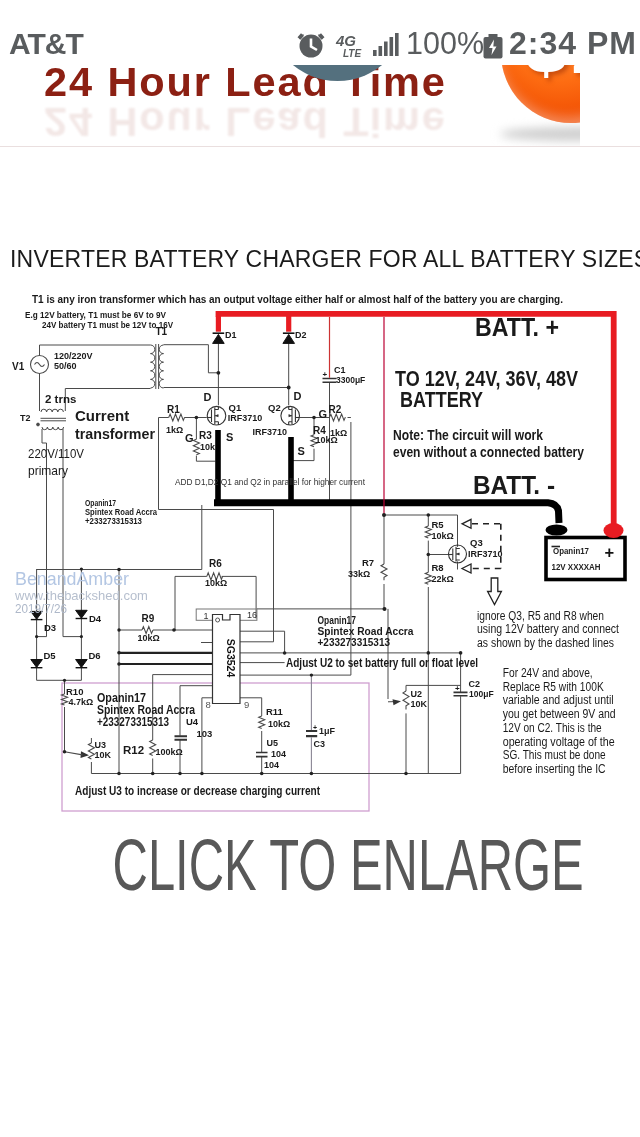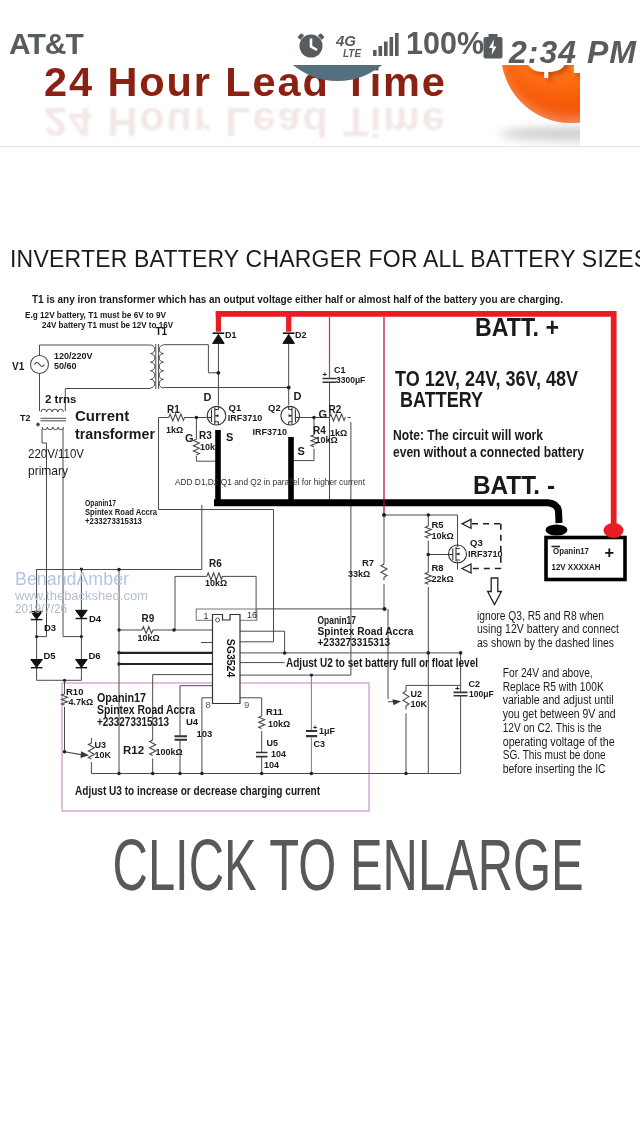--- a/index.html
+++ b/index.html
@@ -1,22 +1,22 @@
 <!DOCTYPE html>
 <html><head>
 <meta charset="utf-8">
 <style>
   html,body{margin:0;padding:0;}
   body{width:640px;height:1137px;background:#fff;font-family:"Liberation Sans",sans-serif;position:relative;overflow:hidden;}
   .abs{position:absolute;}
   
   #statusbar{left:0;top:0;width:640px;height:45px;background:#fff;z-index:30;margin-top:20px;}
   #att{left:9px;top:7px;font-size:30px;font-weight:bold;color:#595c5e;letter-spacing:-1px;}
-  #pct{left:406px;top:6px;font-size:30.5px;font-weight:bold;color:#595c5e;}
-  #clk{left:509px;top:14px;font-size:32px;font-weight:bold;color:#595c5e;letter-spacing:1px;font-style:italic;}
+  #pct{left:406px;top:6px;font-size:30.5px;font-weight:normal;color:#595c5e;}
+  #clk{left:509px;top:5px;font-size:32px;font-weight:bold;color:#595c5e;letter-spacing:1px;}
   
   #banner{left:0;top:45px;width:580px;height:102px;background:#fff;overflow:hidden;z-index:10;}
   #bannerline{left:0;top:146px;width:640px;height:1px;background:#eadfdf;z-index:11;}
   #leadtxt{left:44px;top:13px;font-size:41.5px;font-weight:bold;color:#8c2013;letter-spacing:1.9px;white-space:nowrap;}
   #leadrefl{left:44px;top:53px;font-size:41.5px;font-weight:bold;color:#8c2013;letter-spacing:1.9px;white-space:nowrap;transform:scaleY(-1);opacity:.10;filter:blur(1px);}
   #xcirc{left:267px;top:-105px;width:141px;height:141px;border-radius:50%;background:#54707e;}
   #ball{left:501px;top:-62px;width:140px;height:140px;border-radius:50%;
         background:radial-gradient(circle at 42% 30%, #ff9740 0%, #fd6c12 45%, #ef4a00 78%, #e64500 100%);
         box-shadow:inset -3px -6px 12px rgba(255,255,255,.35);}
   #ballshadow{left:500px;top:82px;width:152px;height:14px;border-radius:50%;background:#cfcfcf;filter:blur(5px);}

